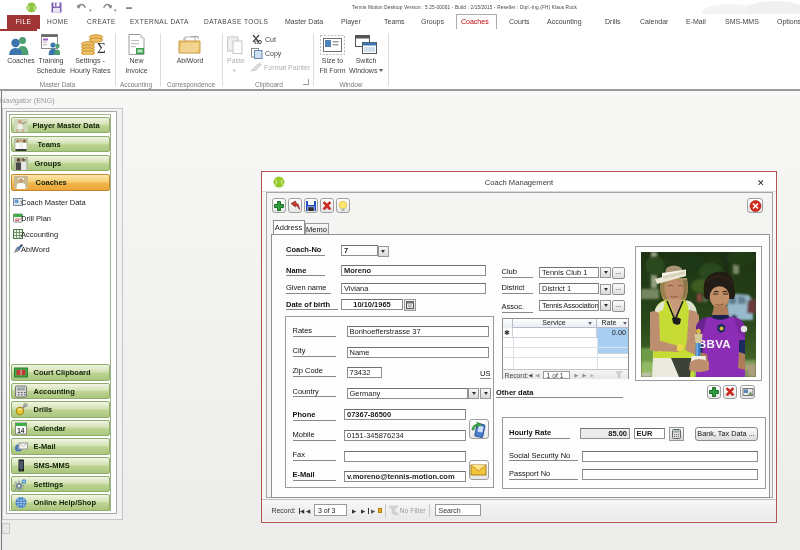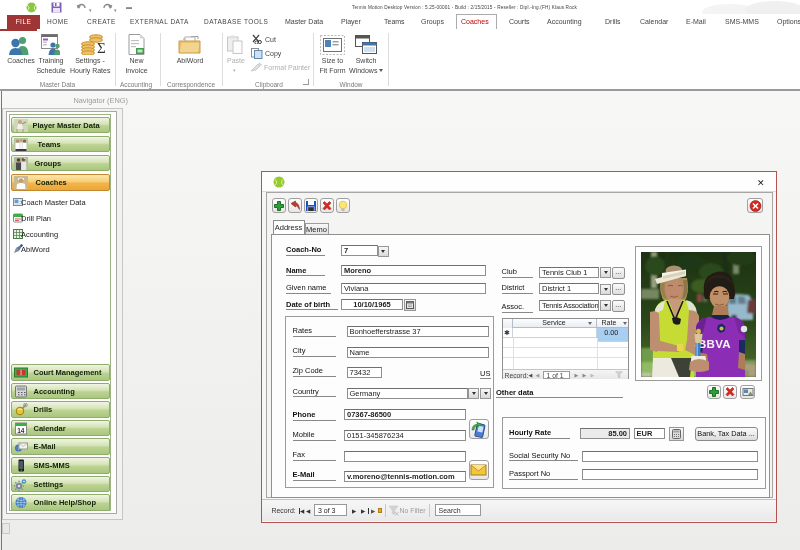--- a/index.html
+++ b/index.html
@@ -18,21 +18,21 @@
 #ribbon{left:0;top:29px;width:800px;height:60px;background:#fff}
 #ribbon-border{left:0;top:89px;width:800px;height:2px;background:#9a9a9a}
 .rsep{position:absolute;top:4px;width:1px;height:53px;background:#dcdcdc}
 .glabel{position:absolute;top:51.5px;font-size:6.5px;color:#7a7a7a;text-align:center;white-space:nowrap}
 .rbtn-label{position:absolute;font-size:7px;color:#444;text-align:center;white-space:nowrap;line-height:9.5px}
 .gray{color:#b0b0b0}
 
 #workspace{left:0;top:91px;width:800px;height:459px;background:linear-gradient(#f7f7f6,#ecECea)}
 #win-left{left:1px;top:0;width:1px;height:459px;background:#787878}
 
-#nav-title{left:0px;top:5px;width:128px;text-align:right;font-size:7.4px;color:#9b9b9b}
+#nav-title{left:0px;top:5px;width:128px;text-align:left;font-size:7.4px;color:#9b9b9b}
 #nav-outer{left:2px;top:17px;width:121px;height:412px;background:#f2f2f1;border:1px solid #c6c6c6}
 #nav-inner{left:6px;top:20px;width:111px;height:403px;background:#fff;border:1px solid #a8a8a8}
 #nav-green{left:9px;top:23px;width:102px;height:397px;background:#fff;border:1px solid #9cb483}
 .nbar{position:absolute;left:10.5px;width:99px;height:16.5px;border:1px solid #8fae6d;border-radius:2px;background:linear-gradient(#f0f5e3,#d4e2b4 45%,#bcd392 55%,#aac77e);font-size:7.5px;font-weight:bold;color:#10220a;line-height:15px;white-space:nowrap}
 .nbar-org{border-color:#c3872f;background:linear-gradient(#fde7ad,#f8cd74 45%,#f2b54b 55%,#eda637)}
 .nbar .ic{position:absolute;left:2px;top:1px;width:14px;height:13px}
 .nbar .tx{position:absolute;left:22px}
 .nitem{position:absolute;left:13px;font-size:7.5px;color:#1a1a1a;line-height:9px;white-space:nowrap}
 .nitem .ic{position:absolute;left:0px;top:-1px;width:10px;height:10px}
 .nitem .tx{position:absolute;left:8px;top:0}
@@ -305,21 +305,21 @@
       </svg>
       <span class="tx">AbiWord</span>
     </div>
 
   <div class="nbar" style="top:273px">
       <svg class="ic" viewBox="0 0 14 13">
         <rect x="0.5" y="2" width="13" height="9" fill="#3fae49" stroke="#2a7a32"></rect>
         <rect x="2.5" y="3.8" width="9" height="5.4" fill="#c03a30"></rect>
         <path d="M7 3.8 v5.4" stroke="#e8e8e8" stroke-width="0.8"></path>
       </svg>
-      <span class="tx">Court Management</span>
+      <span class="tx">Court Clipboard</span>
     </div>
   <div class="nbar" style="top:291.6px">
       <svg class="ic" viewBox="0 0 14 13">
         <rect x="1.5" y="1" width="11" height="11" rx="1" fill="#d8d8d8" stroke="#777"></rect>
         <rect x="3" y="2.5" width="8" height="3" fill="#9aa8a8"></rect>
         <path d="M4 7.5 h1.5 M7 7.5 h1.5 M10 7.5 h1.5 M4 9.8 h1.5 M7 9.8 h1.5 M10 9.8 h1.5" stroke="#555" stroke-width="1"></path>
       </svg>
       <span class="tx">Accounting</span>
     </div>
   <div class="nbar" style="top:310.2px">
@@ -374,20 +374,21 @@
       <span class="tx">Online Help/Shop</span>
     </div>
 
   <div class="a" id="dlg">
     <div class="a" id="dlg-title"></div>
     <svg class="a" style="left:11px;top:4px" width="12" height="12">
         <circle cx="6" cy="6" r="5.5" fill="#96ca2d"></circle>
         <path d="M1.5 3 Q6 6 1.5 9.5" stroke="#dff0b0" stroke-width="1" fill="none"></path>
         <path d="M10.5 3 Q6.5 6 10.5 9.5" stroke="#dff0b0" stroke-width="1" fill="none"></path>
       </svg>
+    <div class="a" id="dlg-title-text">Coach Management</div>
     <div class="a" id="dlg-x">✕</div>
     <div class="a" id="dlg-panel"></div>
 
     <div class="tbtn" style="left:9.5px"><svg width="12" height="12" style="margin:0.5px">
           <path d="M4.5 1.5 h3 v3 h3 v3 h-3 v3 h-3 v-3 h-3 v-3 h3 Z" fill="#2e9e3a" stroke="#1d7026" stroke-width="1" stroke-linejoin="round"></path>
         </svg></div>
     <div class="tbtn" style="left:25.5px"><svg width="12" height="12" style="margin:0.5px">
           <path d="M2 3.5 L6.5 1 L6.5 2.5 Q10 3.5 10.5 9.5 Q8.5 5.5 6.5 5.5 L6.5 7 Z" fill="#c23b2e" stroke="#8f2017" stroke-width="0.6"></path>
         </svg></div>
     <div class="tbtn" style="left:41.5px"><svg width="12" height="12" style="margin:0.5px">
@@ -471,21 +472,21 @@
 
     <div class="a" id="grid" style="left:239.5px;top:146px;width:127.5px;height:61px;background:#fff;border:1px solid #8f8f8f">
       <div class="a" style="left:0;top:0;width:125.5px;height:8.5px;background:linear-gradient(#fcfdfe,#e9edf2);border-bottom:1px solid #b5bcc6"></div>
       <div class="a" style="left:0;top:0;width:10px;height:8.5px;border-right:1px solid #b5bcc6;background:linear-gradient(#fcfdfe,#e9edf2)"></div>
       <div class="a" style="left:10px;top:0;width:84px;height:8.5px;border-right:1px solid #b5bcc6;font-size:7px;text-align:center;line-height:8px;color:#222">Service</div>
       <span class="caret a" style="left:85px;top:3px;border-top-color:#667"></span>
       <div class="a" style="left:94px;top:0;width:31.5px;height:8.5px;font-size:7px;text-align:left;padding-left:5px;line-height:8px;color:#222">Rate</div>
       <span class="caret a" style="left:120px;top:3px;border-top-color:#667"></span>
       <div class="a" style="left:0;top:8.5px;width:10px;height:10.5px;border-right:1px solid #ccd2da;border-bottom:1px solid #ccd2da;font-size:7px;line-height:10px;text-align:center;color:#333">✱</div>
       <div class="a" style="left:10px;top:8.5px;width:84px;height:10.5px;border-right:1px solid #ccd2da;border-bottom:1px solid #ccd2da"></div>
-      <div class="a" style="left:94px;top:8.5px;width:31.5px;height:14px;border-bottom:1px solid #ccd2da;background:#a8cef2;font-size:7.3px;text-align:center;line-height:10px;padding-right:2px">0.00</div>
+      <div class="a" style="left:94px;top:8.5px;width:31.5px;height:26px;border-bottom:1px solid #ccd2da;background:#a8cef2;font-size:7.3px;text-align:right;line-height:10px;padding-right:2px">0.00</div>
       <div class="a" style="left:0;top:19px;width:125.5px;height:10px;border-bottom:1px solid #dde1e7"></div>
       <div class="a" style="left:0;top:29px;width:125.5px;height:10px;border-bottom:1px solid #dde1e7"></div>
       <div class="a" style="left:10px;top:19px;width:0.5px;height:31px;background:#dde1e7"></div>
       <div class="a" style="left:94px;top:19px;width:0.5px;height:31px;background:#dde1e7"></div>
       <div class="a" style="left:0;top:50px;width:125.5px;height:9.5px;background:linear-gradient(#f5f5f5,#e7e7e7);border-top:1px solid #c5c5c5;font-size:6.8px;color:#444">
         <span class="a" style="left:2px;top:1.5px">Record:</span>
           <span class="a" style="left:26px;top:2px;font-size:5px">◀</span>
           <span class="a" style="left:33px;top:2px;font-size:5px;color:#999">◀</span>
           <span class="a rec-box" style="left:40px;top:0.5px;width:27px;height:8.5px;line-height:7.5px;font-size:6.8px">1 of 1</span>
           <span class="a" style="left:72px;top:2px;font-size:5px;color:#888">▶</span>

